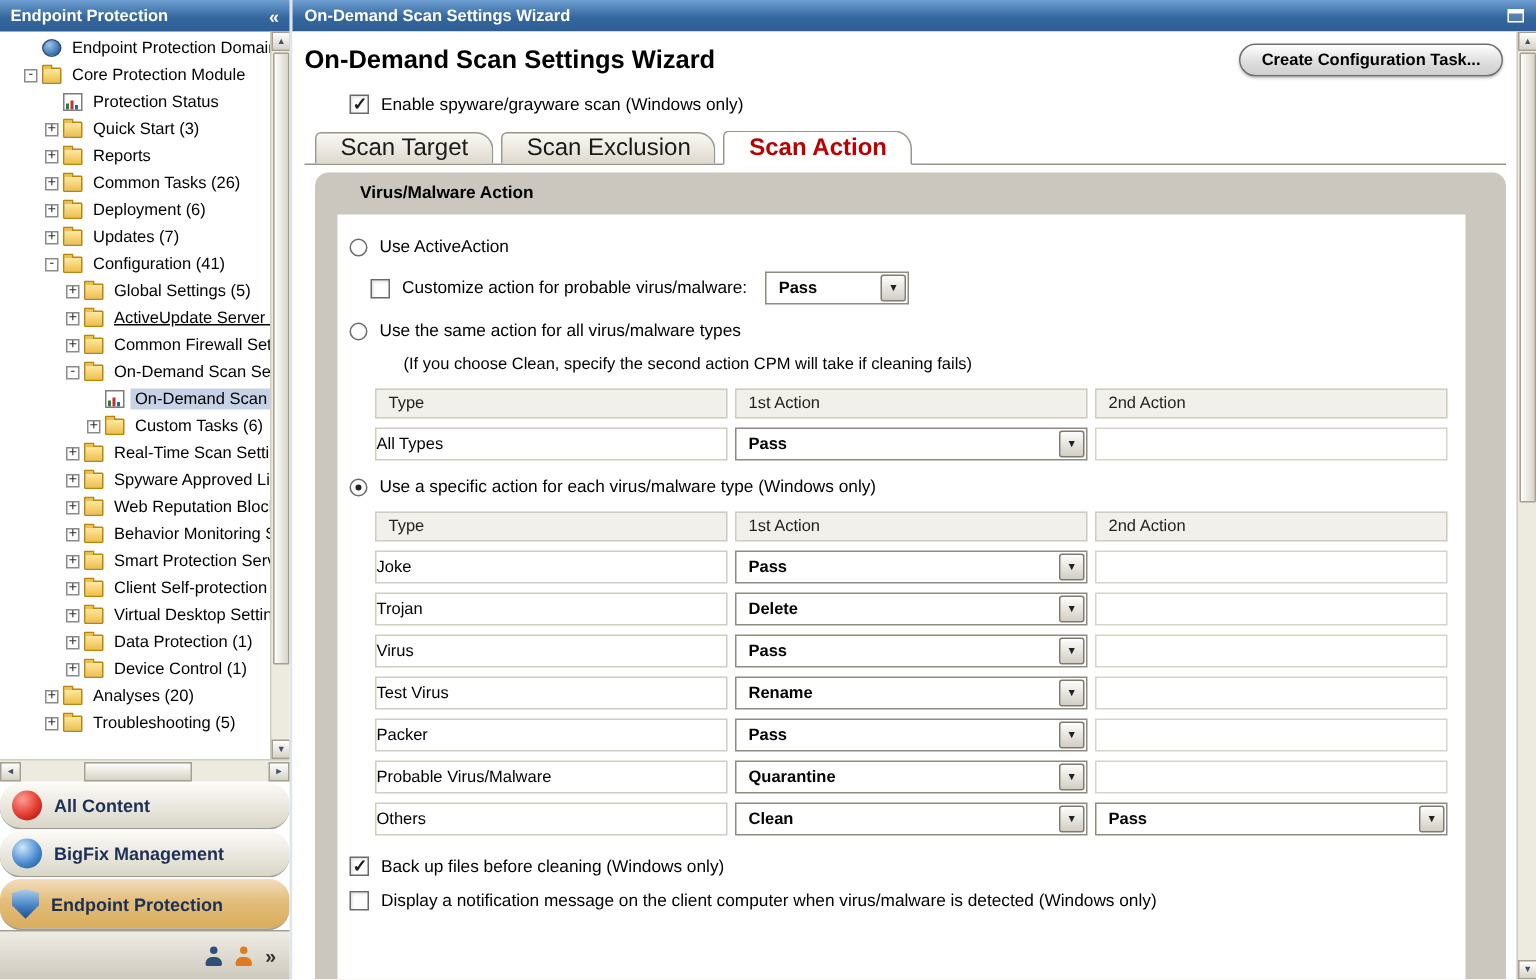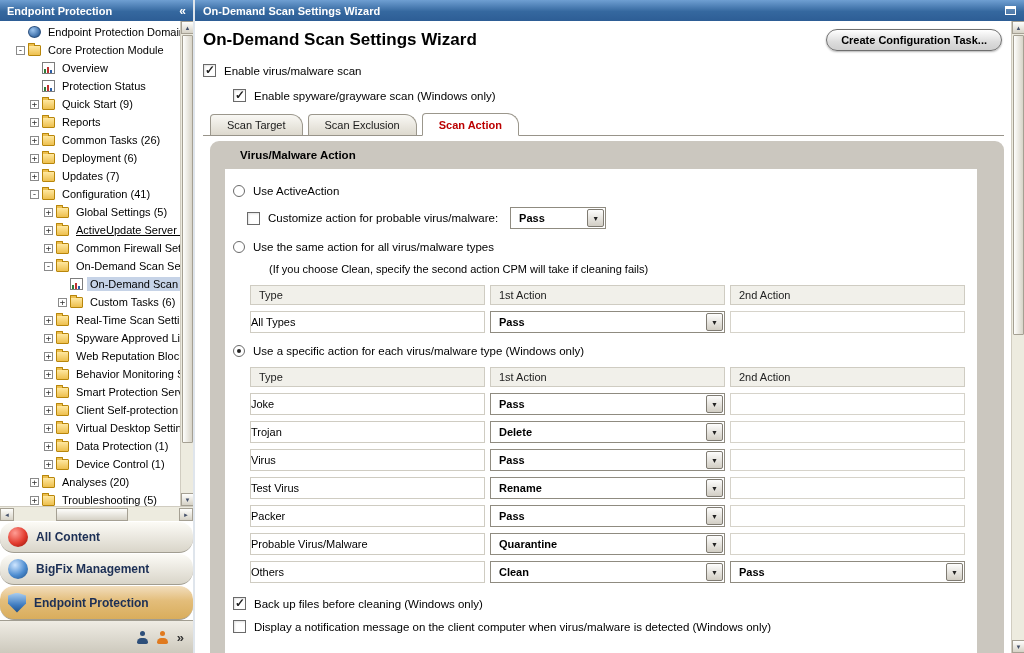--- a/index.html
+++ b/index.html
@@ -70,21 +70,21 @@
   .opt-row{display:flex;align-items:center;gap:8px;}
   .lbl{font-size:11.5px;}
   .checkbox{width:13px;height:13px;min-width:13px;border:1px solid #6a6a6a;background:#fff;position:relative;box-shadow:inset 1px 1px 2px rgba(0,0,0,.12);}
   .checkbox.on::after{content:"✓";position:absolute;left:1px;top:-2px;font-size:12px;font-weight:bold;color:#1e1e1e;}
   .radio{width:12px;height:12px;min-width:12px;border:1px solid #6a6a6a;border-radius:50%;background:#fff;position:relative;}
   .radio.on::after{content:"";position:absolute;left:3px;top:3px;width:4px;height:4px;border-radius:50%;background:#222;}
   #cb-virus{margin-top:13px;}
   #cb-spyware{margin-top:12px;margin-left:30px;}
 
   .tabs{display:flex;align-items:flex-end;margin-top:10px;border-bottom:1px solid #98948a;padding-left:7px;height:24px;}
-  .tab{height:21px;padding:0 16px;display:flex;align-items:center;background:linear-gradient(#f9f8f4,#ddd9ce);border:1px solid #9b978c;border-bottom:none;border-radius:4px 12px 0 0;margin-right:5px;font-size:11px;color:#1a1a1a;}
+  .tab{height:21px;padding:0 16px;display:flex;align-items:center;background:linear-gradient(#f9f8f4,#ddd9ce);border:1px solid #9b978c;border-bottom:none;border-radius:4px 12px 0 0;margin-right:5px;font-size:16px;color:#1a1a1a;}
   .tab.active{background:#fff;color:#bb0000;font-weight:bold;height:23px;margin-bottom:-1px;border-bottom:1px solid #fff;}
 
   .panel{flex:1;margin:5px 0 0 7px;background:#cbc7bf;border-radius:9px 9px 0 0;overflow:hidden;display:flex;flex-direction:column;}
   .panel-title{margin:8px 0 0 30px;font-weight:bold;font-size:11.5px;}
   .white-panel{flex:1;margin:8px 27px 0 15px;background:#fff;padding:16px 10px 10px 8px;}
   #row-customize{margin-top:10px;margin-left:14px;}
   #opt-same{margin-top:12px;}
   .note{margin:10px 0 0 36px;}
   #opt-specific{margin-top:12px;}
   #cb-backup{margin-top:14px;}
@@ -119,36 +119,31 @@
             <span class="tree-icon domain"></span>
             <span class="tree-label">Endpoint Protection Domain</span>
           </div>
 
           <div class="tree-row" style="padding-left: 16px;">
             <span class="expander">-</span>
             <span class="tree-icon folder"></span>
             <span class="tree-label">Core Protection Module</span>
           </div>
 
-          <div class="tree-row" style="padding-left: 30px;">
-            <span class="expander"></span>
-            <span class="tree-icon chart"></span>
-            <span class="tree-label">Overview</span>
-          </div>
 
           <div class="tree-row" style="padding-left: 30px;">
             <span class="expander"></span>
             <span class="tree-icon chart"></span>
             <span class="tree-label">Protection Status</span>
           </div>
 
           <div class="tree-row" style="padding-left: 30px;">
             <span class="expander">+</span>
             <span class="tree-icon folder"></span>
-            <span class="tree-label">Quick Start (9)</span>
+            <span class="tree-label">Quick Start (3)</span>
           </div>
 
           <div class="tree-row" style="padding-left: 30px;">
             <span class="expander">+</span>
             <span class="tree-icon folder"></span>
             <span class="tree-label">Reports</span>
           </div>
 
           <div class="tree-row" style="padding-left: 30px;">
             <span class="expander">+</span>
@@ -322,24 +317,20 @@
 
     <div class="content">
 
       <div class="header-row">
         <div class="page-title">On-Demand Scan Settings Wizard</div>
         <div class="actions">
           <div class="btn">Create Configuration Task...</div>
         </div>
       </div>
 
-      <div class="opt-row" id="cb-virus">
-        <span class="checkbox on"></span>
-        <span class="lbl">Enable virus/malware scan</span>
-      </div>
       <div class="opt-row" id="cb-spyware">
         <span class="checkbox on"></span>
         <span class="lbl">Enable spyware/grayware scan (Windows only)</span>
       </div>
 
       <div class="tabs">
 
           <div class="tab">
             <span>Scan Target</span>
           </div>

